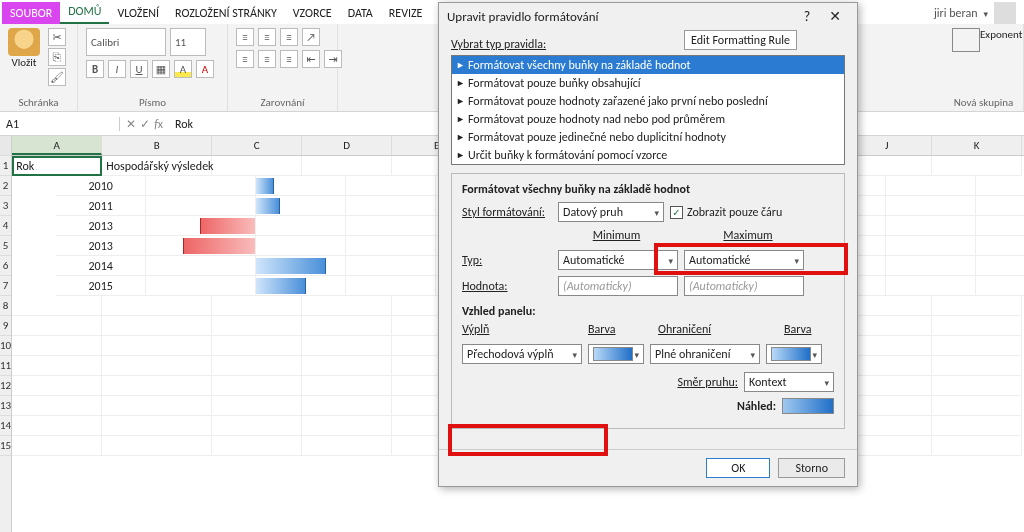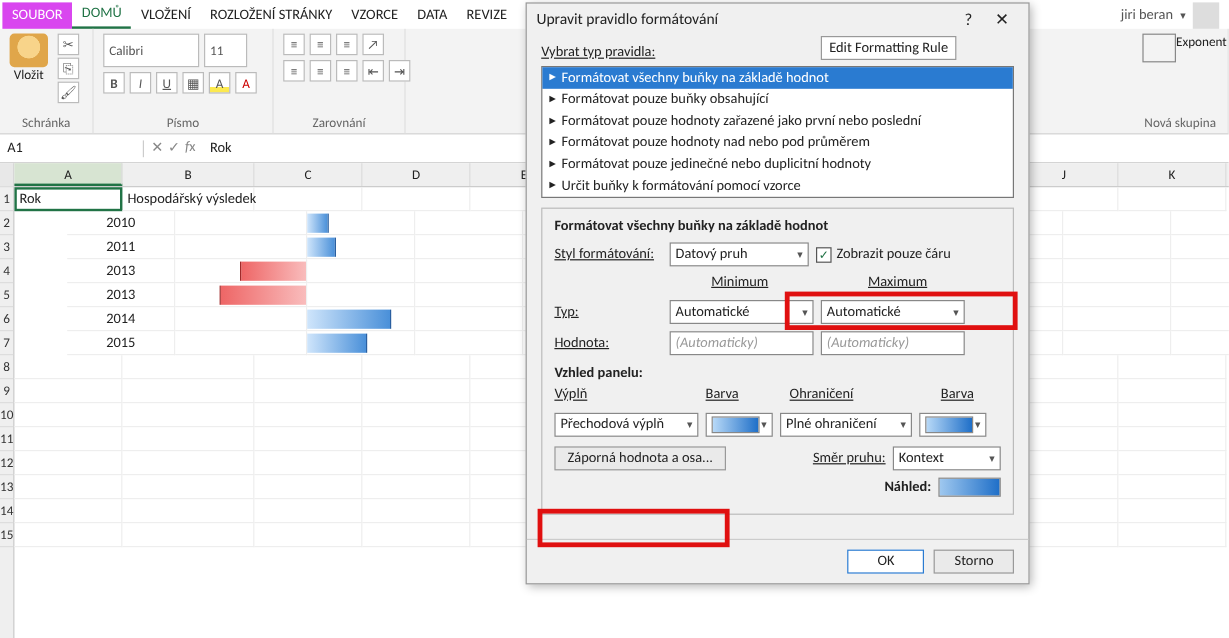--- a/index.html
+++ b/index.html
@@ -449,21 +449,21 @@
         <div class="ruleitem">Formátovat pouze hodnoty nad nebo pod průměrem</div>
         <div class="ruleitem">Formátovat pouze jedinečné nebo duplicitní hodnoty</div>
         <div class="ruleitem">Určit buňky k formátování pomocí vzorce</div>
       </div>
     </div>
     <div class="sect">
       <div class="subbox">
         <div style="font-weight:bold;margin-bottom:6px">Formátovat všechny buňky na základě hodnot</div>
         <div class="frow">
           <span class="flabel">Styl formátování:</span>
-          <div class="dcombo" style="width:116px">
+          <div class="dcombo" style="width:106px">
               <span>Datový pruh</span>
               <span class="arr">▾</span>
             </div>
           <div class="chk">
               <div class="ckbox">✓</div>
               <span>Zobrazit pouze čáru</span>
             </div>
         </div>
         <div class="cols2" style="margin-bottom:4px">
           <div class="col"></div>
@@ -509,21 +509,20 @@
           <div class="dcombo" style="width:110px">
               <span>Plné ohraničení</span>
               <span class="arr">▾</span>
             </div>
           <div class="dcombo" style="width:56px">
               <div class="swatch blue"></div>
               <span class="arr">▾</span>
             </div>
         </div>
         <div class="frow" style="margin-top:8px">
-          <div class="btn2">Záporná hodnota a osa...</div>
           <div style="flex:1"></div>
           <span style="text-decoration:underline">Směr pruhu:</span>
           <div class="dcombo" style="width:90px">
               <span>Kontext</span>
               <span class="arr">▾</span>
             </div>
         </div>
         <div class="frow" style="justify-content:flex-end;margin-top:4px">
           <span style="font-weight:bold">Náhled:</span>
           <div class="preview"></div>

